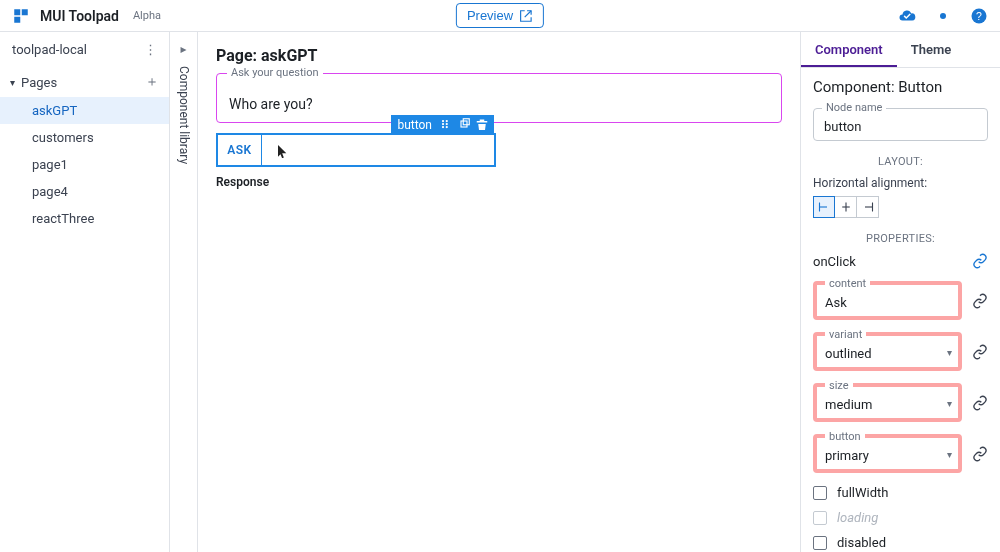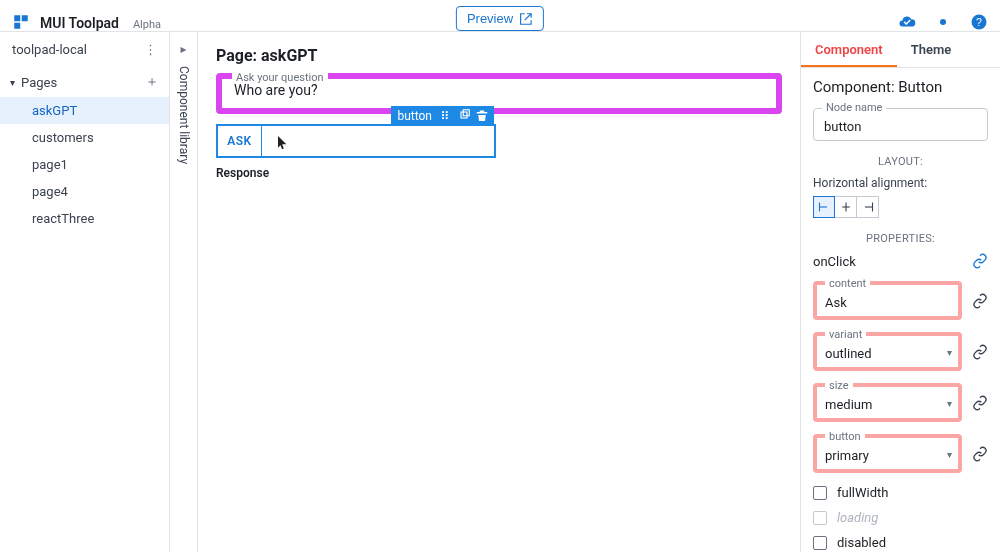--- a/index.html
+++ b/index.html
@@ -9,21 +9,21 @@
     color: #1c2025;
     width: 1000px;
     height: 552px;
     overflow: hidden;
     background: #fff;
   }
 
   
   .topbar {
     display: flex;
-    align-items: flex-end;
+    align-items: center;
     height: 32px;
     border-bottom: 1px solid #e0e3e8;
     padding: 0 12px;
     gap: 10px;
   }
   .logo {
     width: 18px; height: 18px; color: #1976d2;
     display: inline-flex;
   }
   .brand { font-weight: 600; color: #1c2025; }
@@ -118,23 +118,23 @@
   
   .canvas-wrap {
     flex: 1;
     padding: 14px 18px;
     overflow: auto;
   }
   .page-title { font-size: 16px; font-weight: 700; margin-bottom: 8px; }
 
   .field {
     position: relative;
-    border: 6px solid #d946ef;
+    border: 1px solid #d946ef;
     border-radius: 4px;
-    padding: 3px 12px 10px;
+    padding: 22px 12px 10px;
     margin-bottom: 10px;
   }
   .field-label {
     position: absolute;
     top: -8px;
     left: 10px;
     background: #fff;
     padding: 0 4px;
     font-size: 11px;
     color: #6b7380;
@@ -205,22 +205,22 @@
     display: flex;
     border-bottom: 1px solid #e0e3e8;
   }
   .rp-tab {
     padding: 10px 14px 8px;
     font-weight: 600;
     color: #3b4250;
     font-size: 13px;
   }
   .rp-tab.active {
-    color: #ef4444;
-    border-bottom: 2px solid #f97316;
+    color: #4c1d95;
+    border-bottom: 2px solid #4c1d95;
   }
   .rp-body {
     padding: 10px 12px;
     overflow-y: auto;
     flex:1;
   }
   .rp-title { font-size: 15px; font-weight: 400; margin-bottom:12px; }
   
   .rp-field {
     position:relative;

